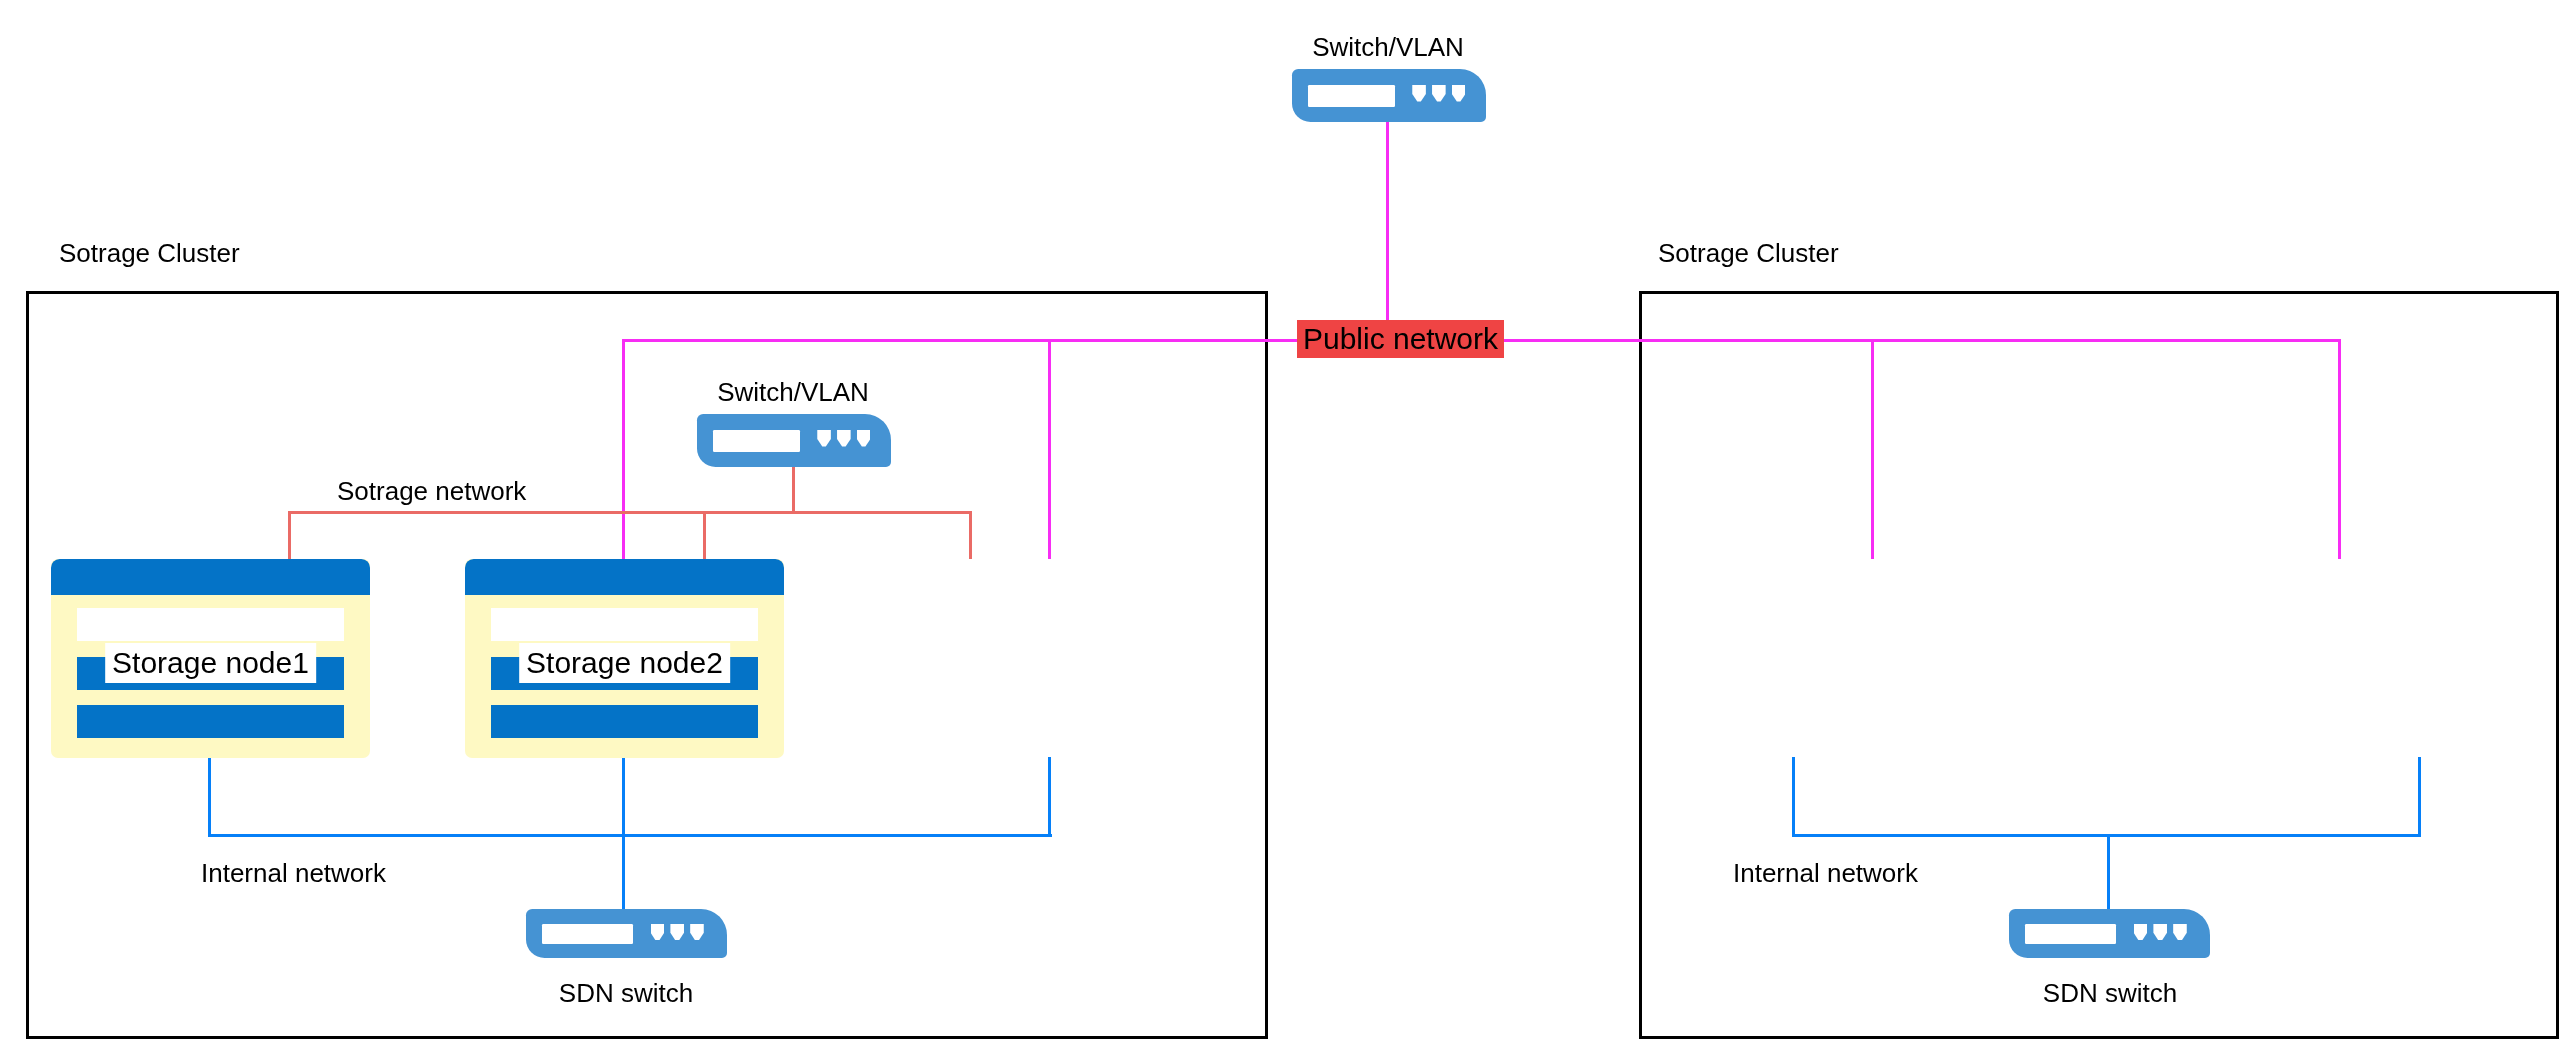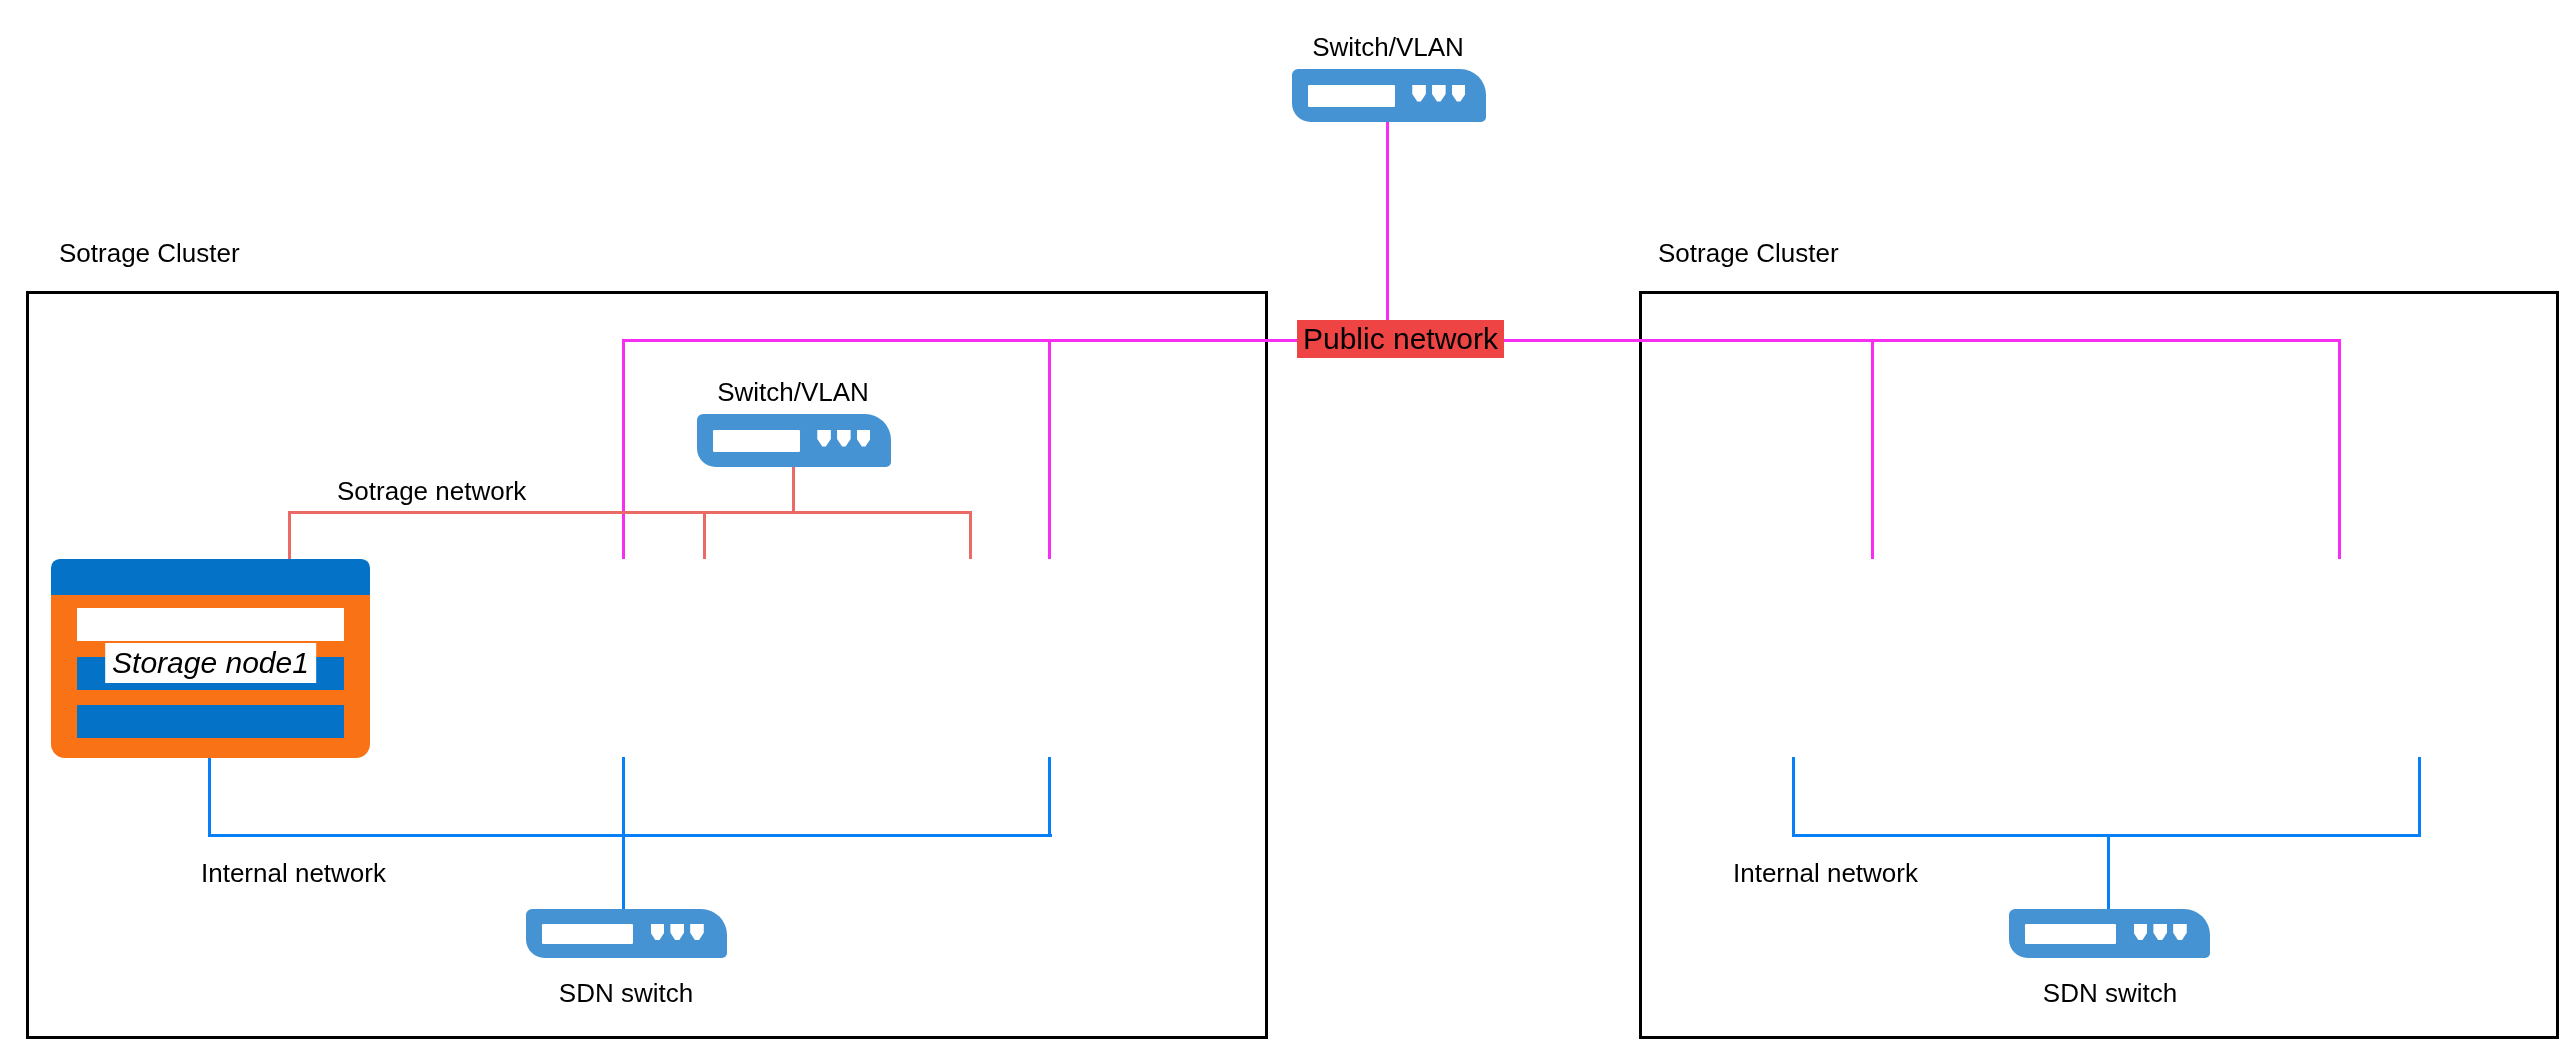--- a/index.html
+++ b/index.html
@@ -22,21 +22,21 @@
   .blue{background:#0680f8;}
 
   
   .switch-icon{position:absolute;background:#4593d3;border-radius:6.2px 26px 5px 18.6px;z-index:3;}
   .sw-display{position:absolute;left:8%;top:30%;width:45%;height:42%;background:#fff;border-radius:1.2px;}
   .sw-ports{position:absolute;left:62%;top:30%;display:flex;gap:6.2px;}
   .sw-port{width:13.6px;height:16.7px;background:#fff;
            clip-path:polygon(0 0,100% 0,100% 55%,63% 100%,37% 100%,0 55%);}
 
   
-  .node{position:absolute;width:319px;height:199px;background:#f97316;border-radius:14px;z-index:3;font-style:italic;}
+  .node{position:absolute;width:319px;height:199px;background:#fef9c3;border-radius:7px;z-index:3;}
   .node-topbar{position:absolute;left:0;top:0;width:100%;height:36px;background:#0473c7;border-radius:8.7px 8.7px 0 0;}
   .node-slot{position:absolute;left:8%;top:49px;width:84%;height:33px;background:#fff;}
   .node-bar{position:absolute;left:8%;width:84%;height:33px;background:#0473c7;}
   .node-bar.b1{top:98px;}
   .node-bar.b2{top:146px;}
   .node-label{position:absolute;left:50%;top:84px;transform:translateX(-50%);
               background:#fff;height:40px;line-height:40px;padding:0 7.4px;
               font-size:30px;white-space:nowrap;z-index:4;}
 
   
@@ -106,20 +106,27 @@
     </div>
   </div>
 
   <div class="node" style="left:51px;top:559px;">
     <div class="node-topbar"></div>
     <div class="node-slot"></div>
     <div class="node-bar b1"></div>
     <div class="node-bar b2"></div>
     <div class="node-label">Storage node1</div>
   </div>
+  <div class="node" style="left:465px;top:559px;">
+    <div class="node-topbar"></div>
+    <div class="node-slot"></div>
+    <div class="node-bar b1"></div>
+    <div class="node-bar b2"></div>
+    <div class="node-label">Storage node2</div>
+  </div>
 
 
   <div class="switch-icon" style="left:526px;top:909px;width:201px;height:49px;">
     <div class="sw-display"></div>
     <div class="sw-ports">
       <span class="sw-port"></span>
       <span class="sw-port"></span>
       <span class="sw-port"></span>
     </div>
   </div>

